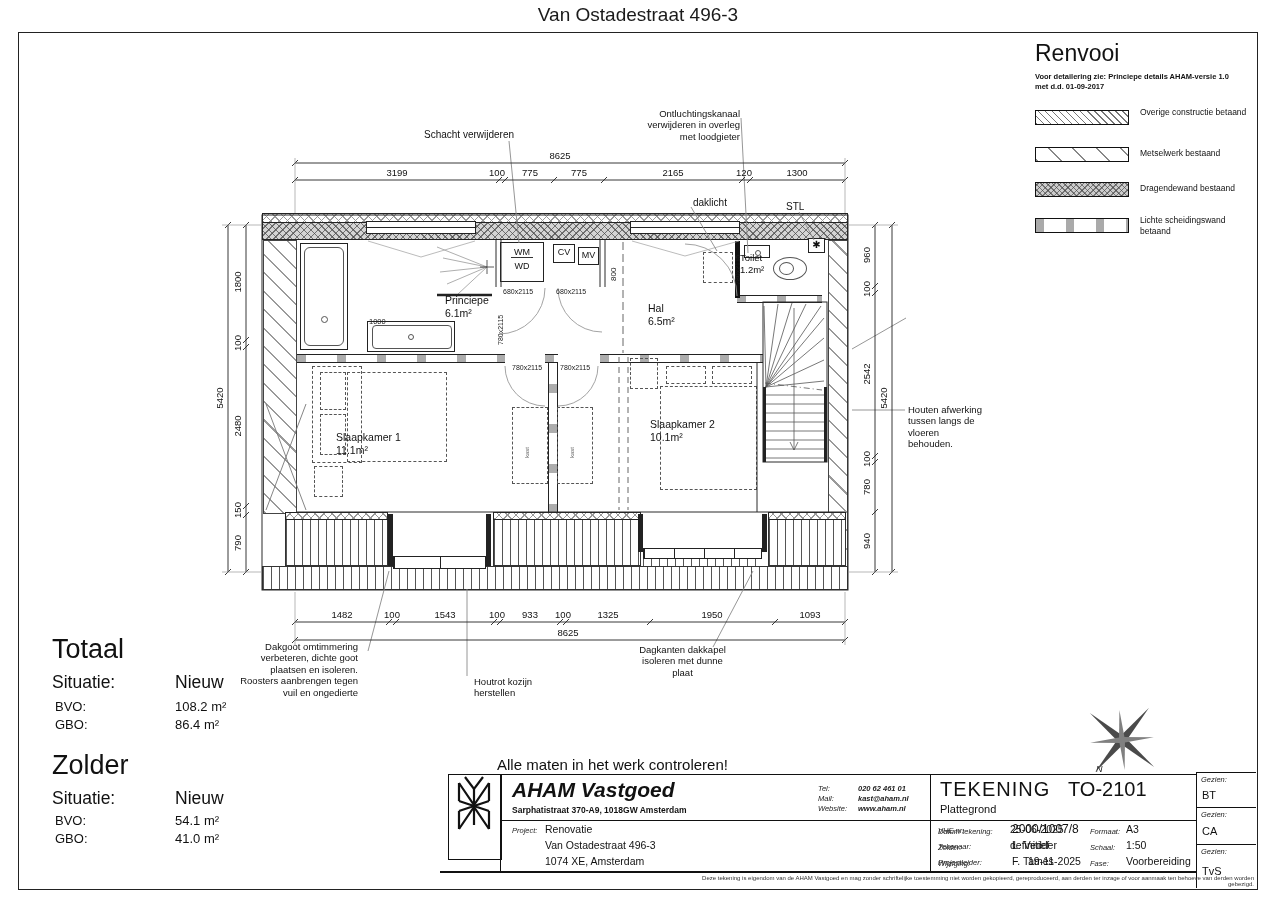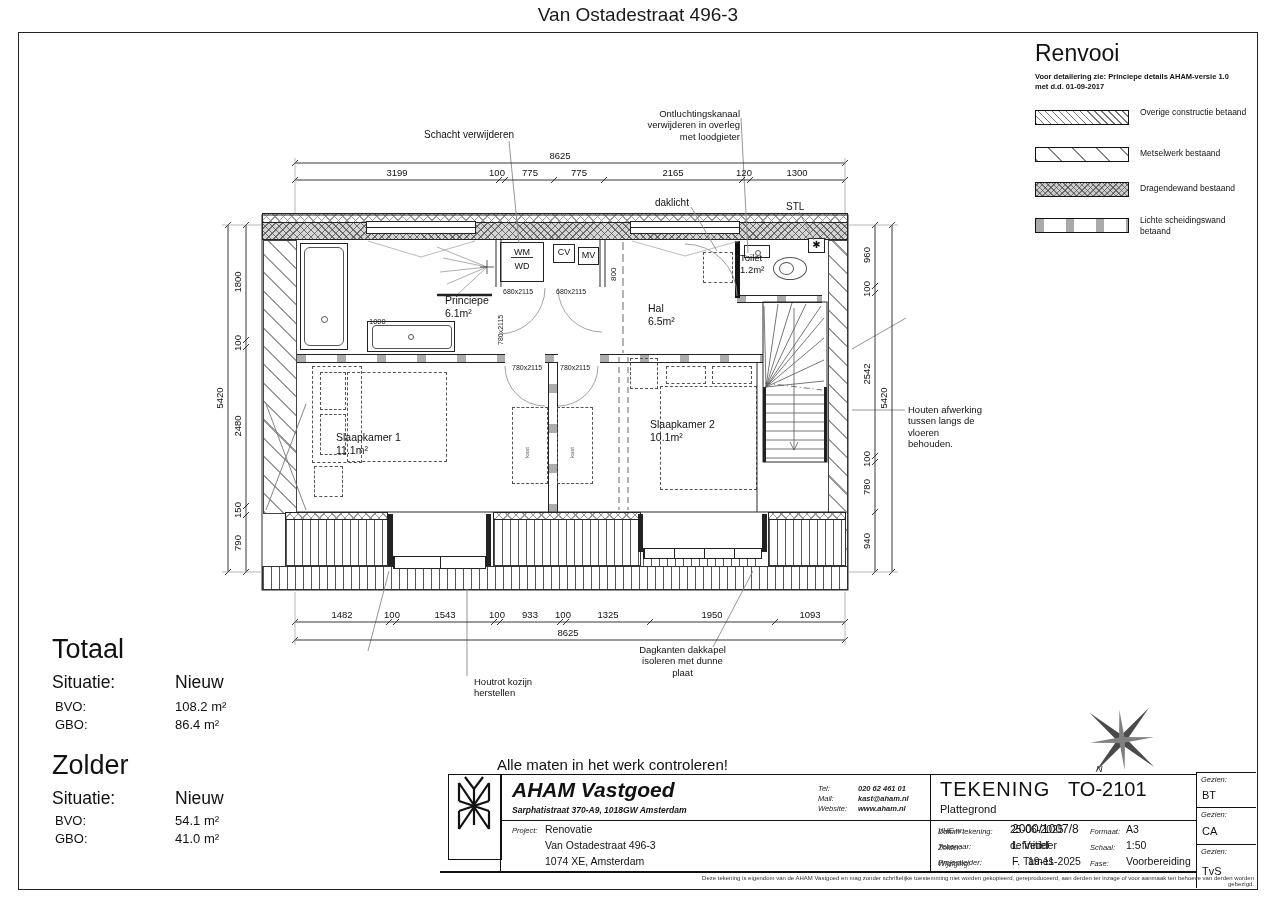--- a/index.html
+++ b/index.html
@@ -240,23 +240,24 @@
   <span class="dimv" style="left:866px;top:255px">960</span>
   <span class="dimv" style="left:866px;top:289px">100</span>
   <span class="dimv" style="left:866px;top:374px">2542</span>
   <span class="dimv" style="left:866px;top:459px">100</span>
   <span class="dimv" style="left:866px;top:487px">780</span>
   <span class="dimv" style="left:866px;top:541px">940</span>
   <span class="dimv" style="left:883px;top:398px">5420</span>
 
   <div class="t" style="left:424px;top:129px;white-space:nowrap">Schacht verwijderen</div>
   <div class="t" style="left:645px;top:108px;width:95px;text-align:right;font-size:9.5px">Ontluchtingskanaal verwijderen in overleg met loodgieter</div>
-  <div class="t" style="left:655px;top:197px;white-space:nowrap">daklicht</div>
+  <div class="t" style="left:693px;top:197px;white-space:nowrap">daklicht</div>
   <div class="t" style="left:786px;top:201px;white-space:nowrap">STL</div>
   <div class="t" style="left:908px;top:404px;width:76px;font-size:9.5px">Houten afwerking tussen langs de vloeren behouden.</div>
+  <div class="t" style="left:240px;top:641px;width:118px;text-align:right;font-size:9.5px">Dakgoot omtimmering verbeteren, dichte goot plaatsen en isoleren. Roosters aanbrengen tegen vuil en ongedierte</div>
   <div class="t" style="left:474px;top:676px;width:70px;font-size:9.5px">Houtrot kozijn herstellen</div>
   <div class="t" style="left:635px;top:644px;width:95px;text-align:center;font-size:9.5px">Dagkanten dakkapel isoleren met dunne plaat</div>
 
   <div class="abs" style="left:1035px;top:40px;font-size:23px">Renvooi</div>
   <div class="abs" style="left:1035px;top:72px;width:205px;font-size:7.5px;line-height:1.3;font-weight:bold">Voor detailering zie: Princiepe details AHAM-versie 1.0 met d.d. 01-09-2017</div>
   <div class="sw sw1" style="left:1035px;top:110px"></div>
   <div class="lg" style="left:1140px;top:107px">Overige constructie betaand</div>
   <div class="sw sw2" style="left:1035px;top:147px"></div>
   <div class="lg" style="left:1140px;top:148px">Metselwerk bestaand</div>
   <div class="sw sw3" style="left:1035px;top:182px"></div>
@@ -291,21 +292,21 @@
         <path d="M10 8 L25 30 L40 8"></path>
           <path d="M10 54 L25 32 L40 54"></path>
         <path d="M10 8 L10 26 M40 8 L40 26 M10 54 L10 36 M40 54 L40 36"></path>
         <path d="M16 2 L25 14 L34 2"></path>
           <path d="M25 14 L25 50"></path>
         <path d="M10 26 L40 36 M40 26 L10 36"></path>
       </g>
     </svg>
   </div>
   <div class="abs" style="left:512px;top:778px;font-size:21px;font-weight:bold;font-style:italic">AHAM Vastgoed</div>
-  <div class="abs" style="left:512px;top:805px;font-size:8.5px;font-weight:bold;font-style:italic">Sarphatistraat 370-A9, 1018GW Amsterdam</div>
+  <div class="abs" style="left:512px;top:805px;font-size:8.5px;font-weight:bold;">Sarphatistraat 370-A9, 1018GW Amsterdam</div>
   <span class="tbl" style="left:818px;top:784px">Tel:</span>
   <span class="tbl" style="left:858px;top:784px;font-weight:bold">020 62 461 01</span>
   <span class="tbl" style="left:818px;top:794px">Mail:</span>
   <span class="tbl" style="left:858px;top:794px;font-weight:bold">kast@aham.nl</span>
   <span class="tbl" style="left:818px;top:804px">Website:</span>
   <span class="tbl" style="left:858px;top:804px;font-weight:bold">www.aham.nl</span>
   <span class="tbl" style="left:512px;top:826px">Project:</span>
   <span class="tbv" style="left:545px;top:823px">Renovatie</span>
   <span class="tbv" style="left:545px;top:839px">Van Ostadestraat 496-3</span>
   <span class="tbv" style="left:545px;top:855px">1074 XE, Amsterdam</span>

